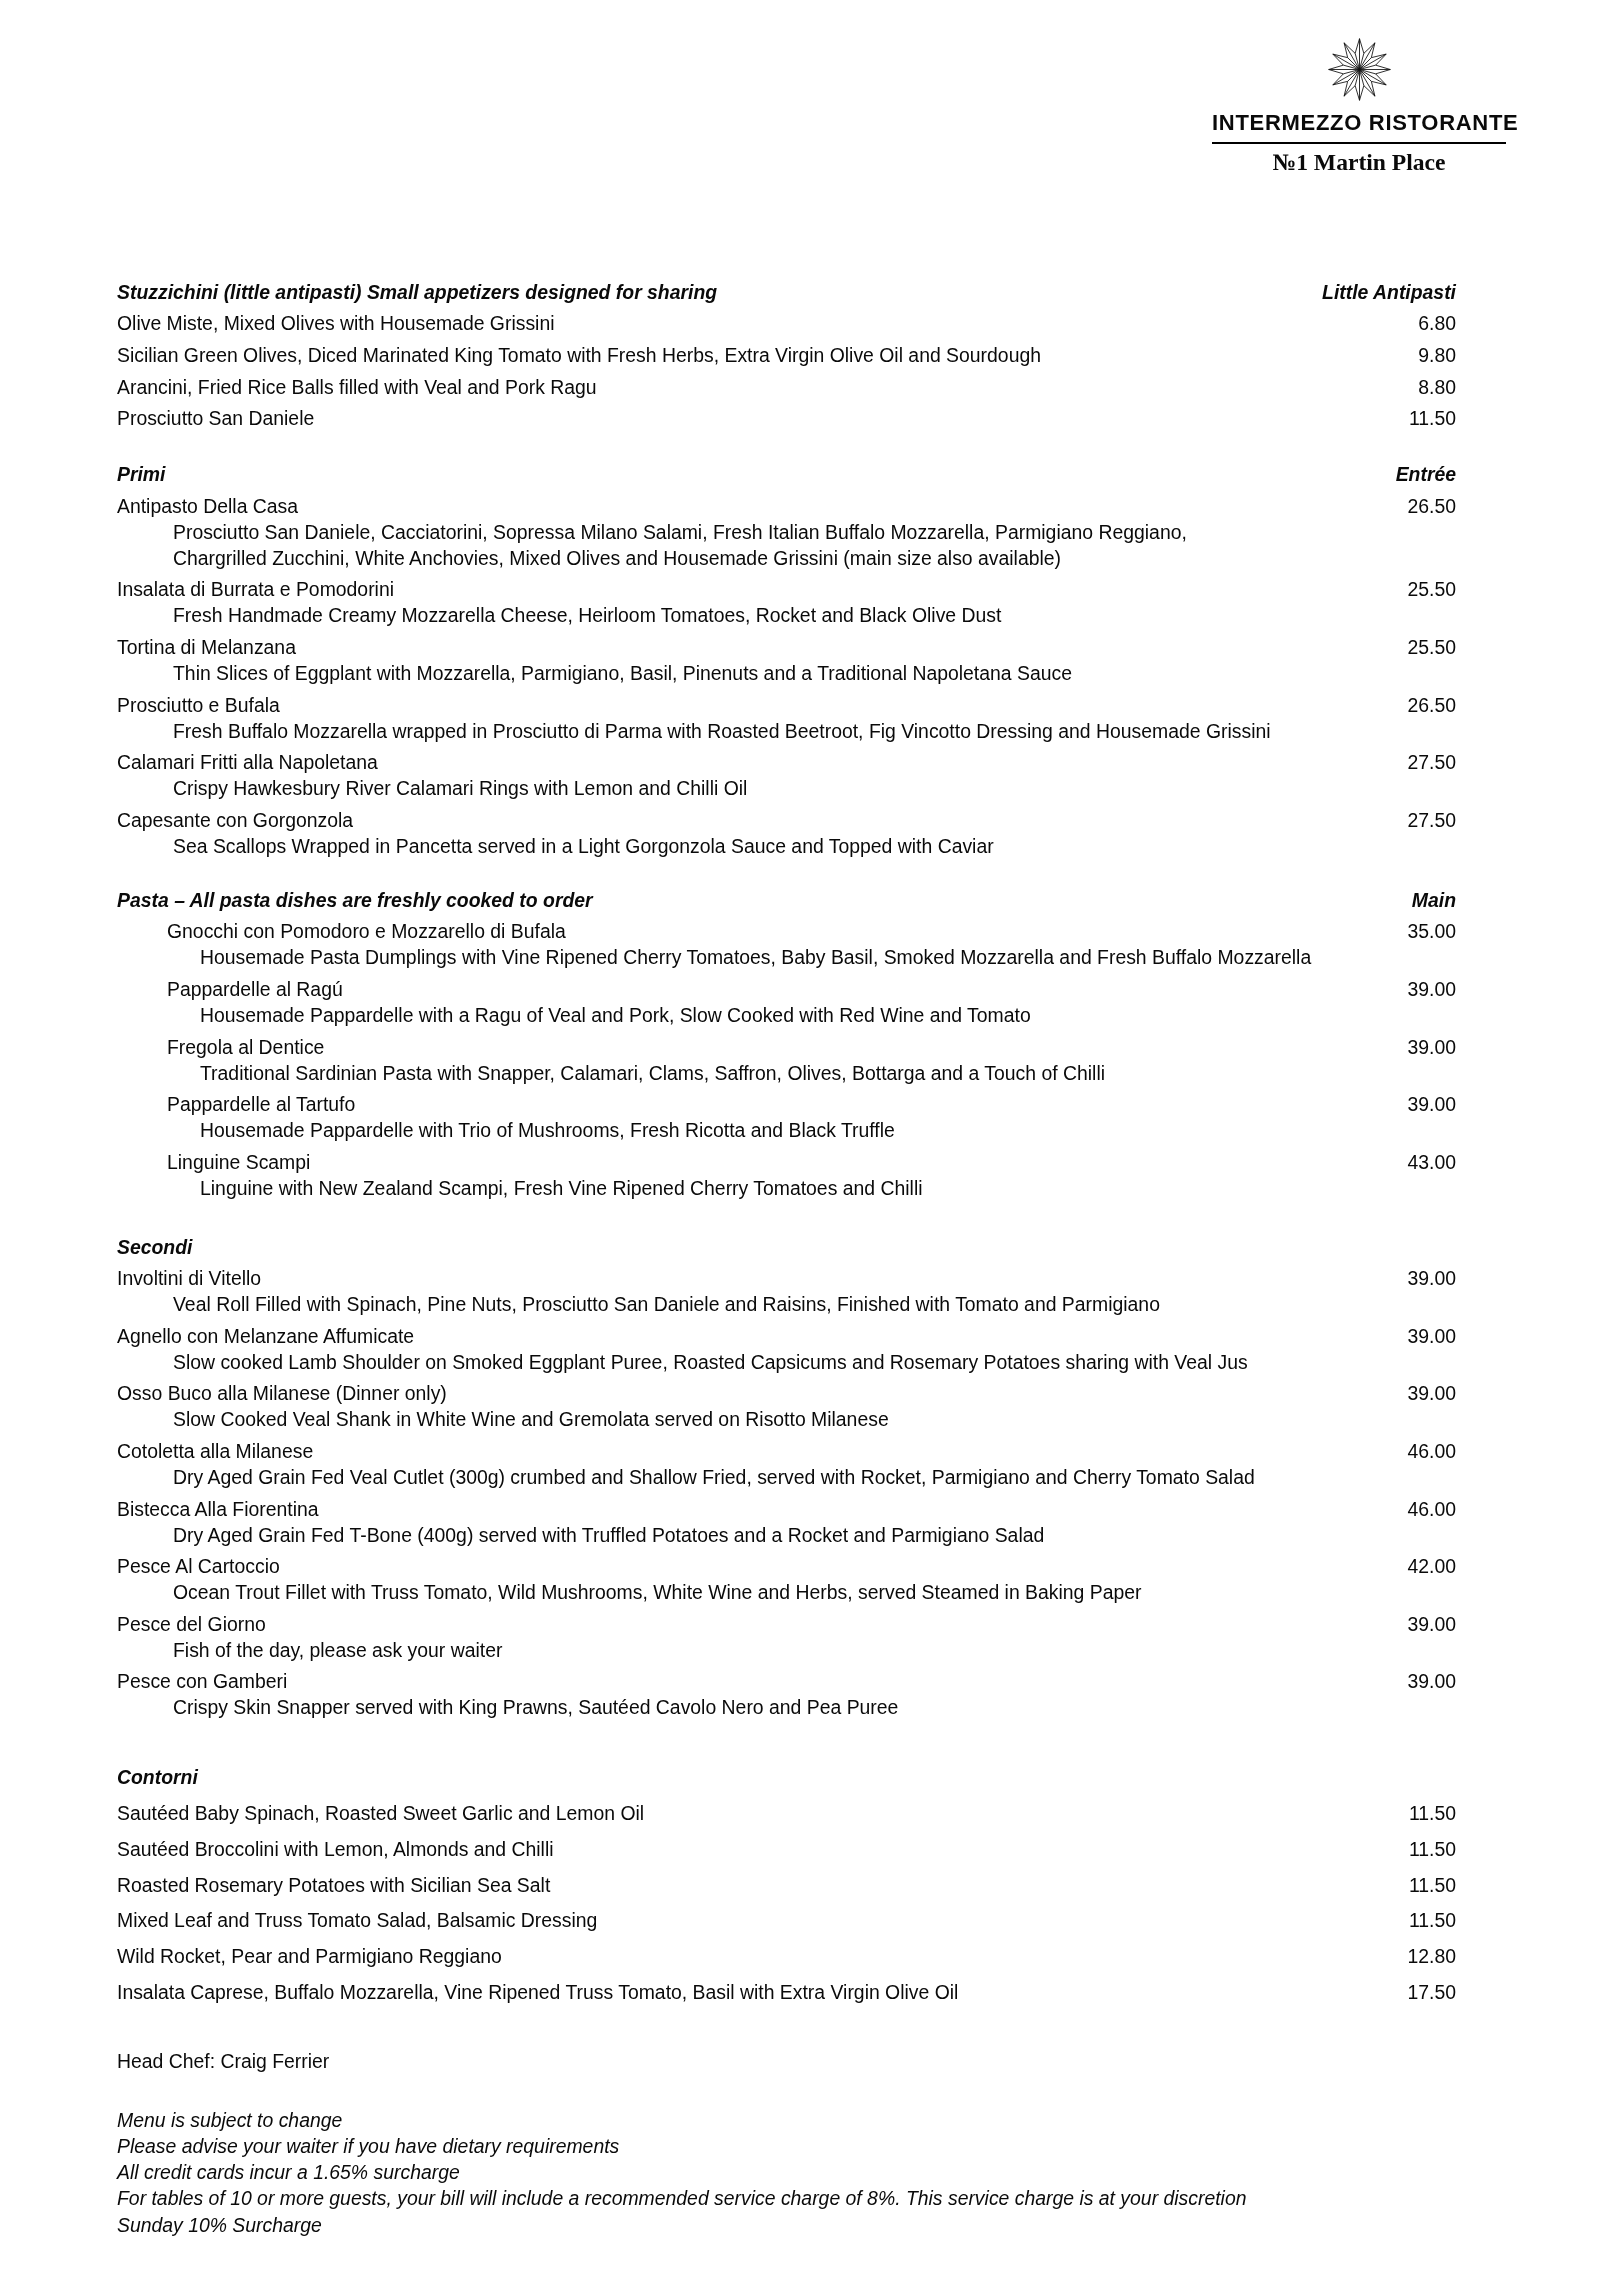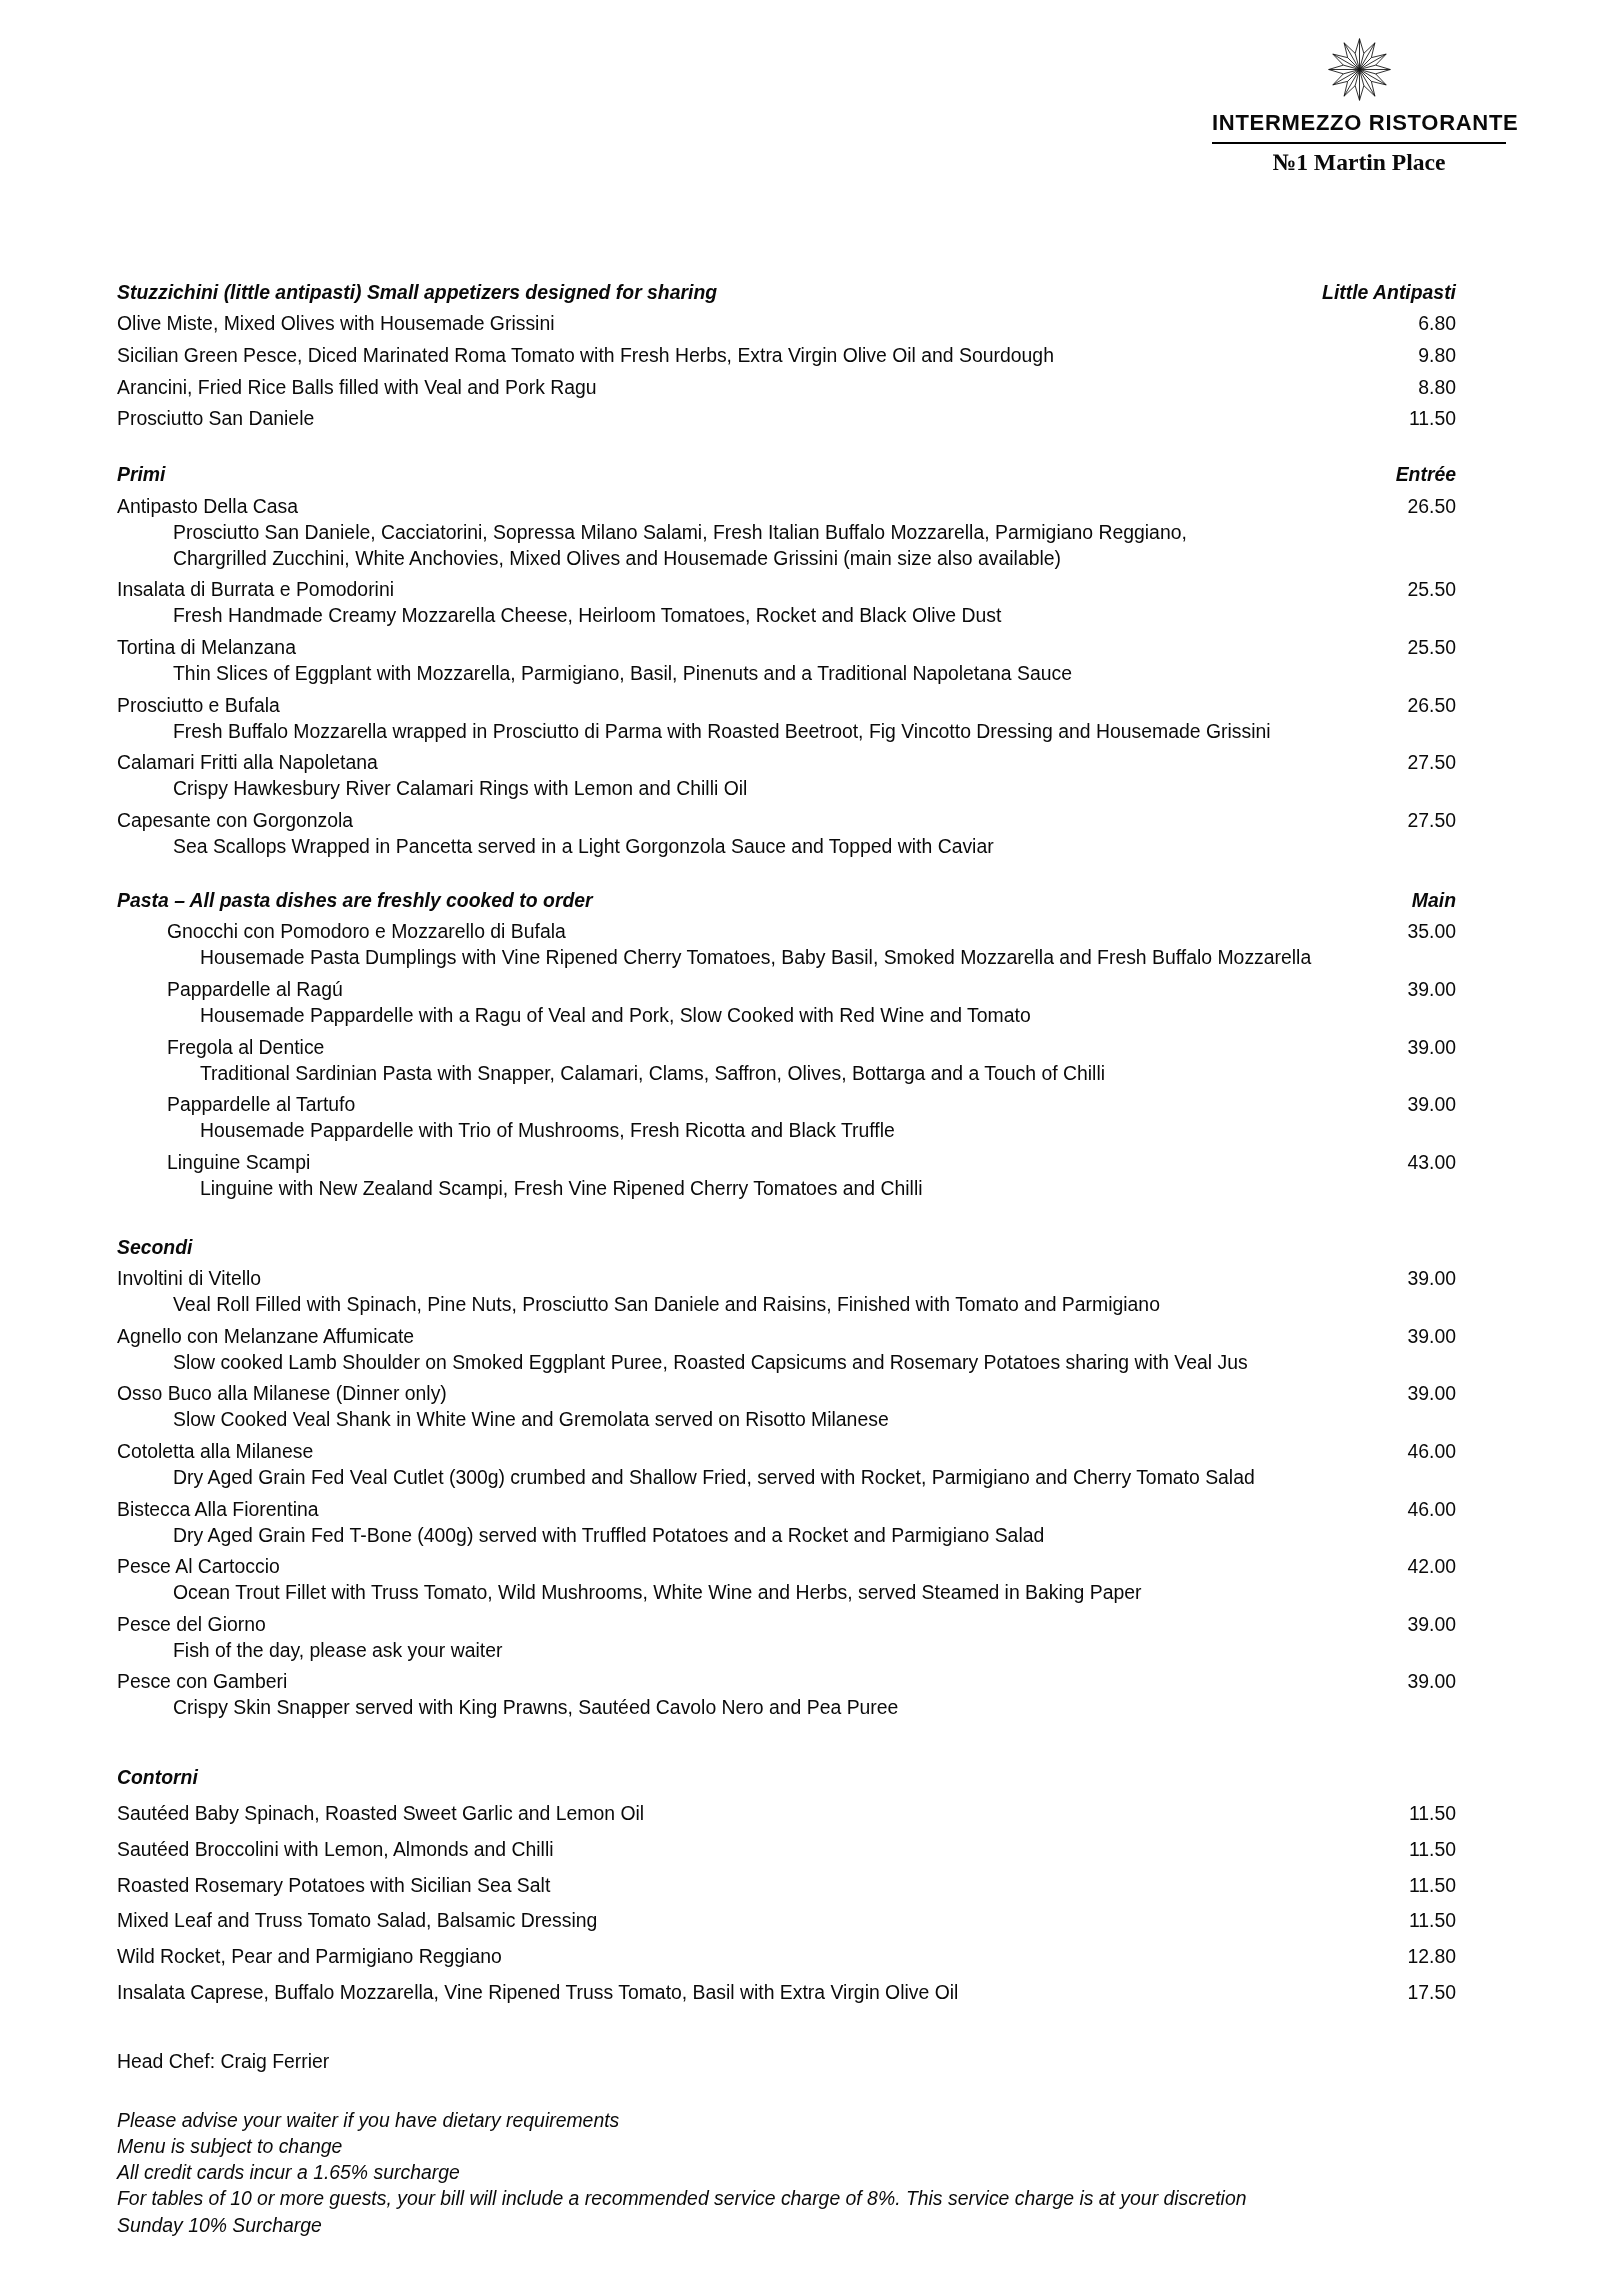--- a/index.html
+++ b/index.html
@@ -82,21 +82,21 @@
           <span class="section-price-label">Little Antipasti</span>
         </div>
         <div class="item">
           <div class="item-row">
             <span class="item-name">Olive Miste, Mixed Olives with Housemade Grissini</span>
             <span class="item-price">6.80</span>
           </div>
         </div>
         <div class="item">
           <div class="item-row">
-            <span class="item-name">Sicilian Green Pesce, Diced Marinated Roma Tomato with Fresh Herbs, Extra Virgin Olive Oil and Sourdough</span>
+            <span class="item-name">Sicilian Green Olives, Diced Marinated King Tomato with Fresh Herbs, Extra Virgin Olive Oil and Sourdough</span>
             <span class="item-price">9.80</span>
           </div>
         </div>
         <div class="item">
           <div class="item-row">
             <span class="item-name">Arancini, Fried Rice Balls filled with Veal and Pork Ragu</span>
             <span class="item-price">8.80</span>
           </div>
         </div>
         <div class="item">
@@ -298,21 +298,21 @@
             <span class="item-name">Insalata Caprese, Buffalo Mozzarella, Vine Ripened Truss Tomato, Basil with Extra Virgin Olive Oil</span>
             <span class="item-price">17.50</span>
           </div>
         </div>
       </section>
     </main>
 
   <div class="chef-line">Head Chef: Craig Ferrier</div>
 
   <footer class="notes">
+      <div class="note-line">Menu is subject to change</div>
       <div class="note-line">Please advise your waiter if you have dietary requirements</div>
-      <div class="note-line">Menu is subject to change</div>
       <div class="note-line">All credit cards incur a 1.65% surcharge</div>
       <div class="note-line">For tables of 10 or more guests, your bill will include a recommended service charge of 8%. This service charge is at your discretion</div>
       <div class="note-line">Sunday 10% Surcharge</div>
     </footer>
 
 </div>
 
 
 </body></html>

